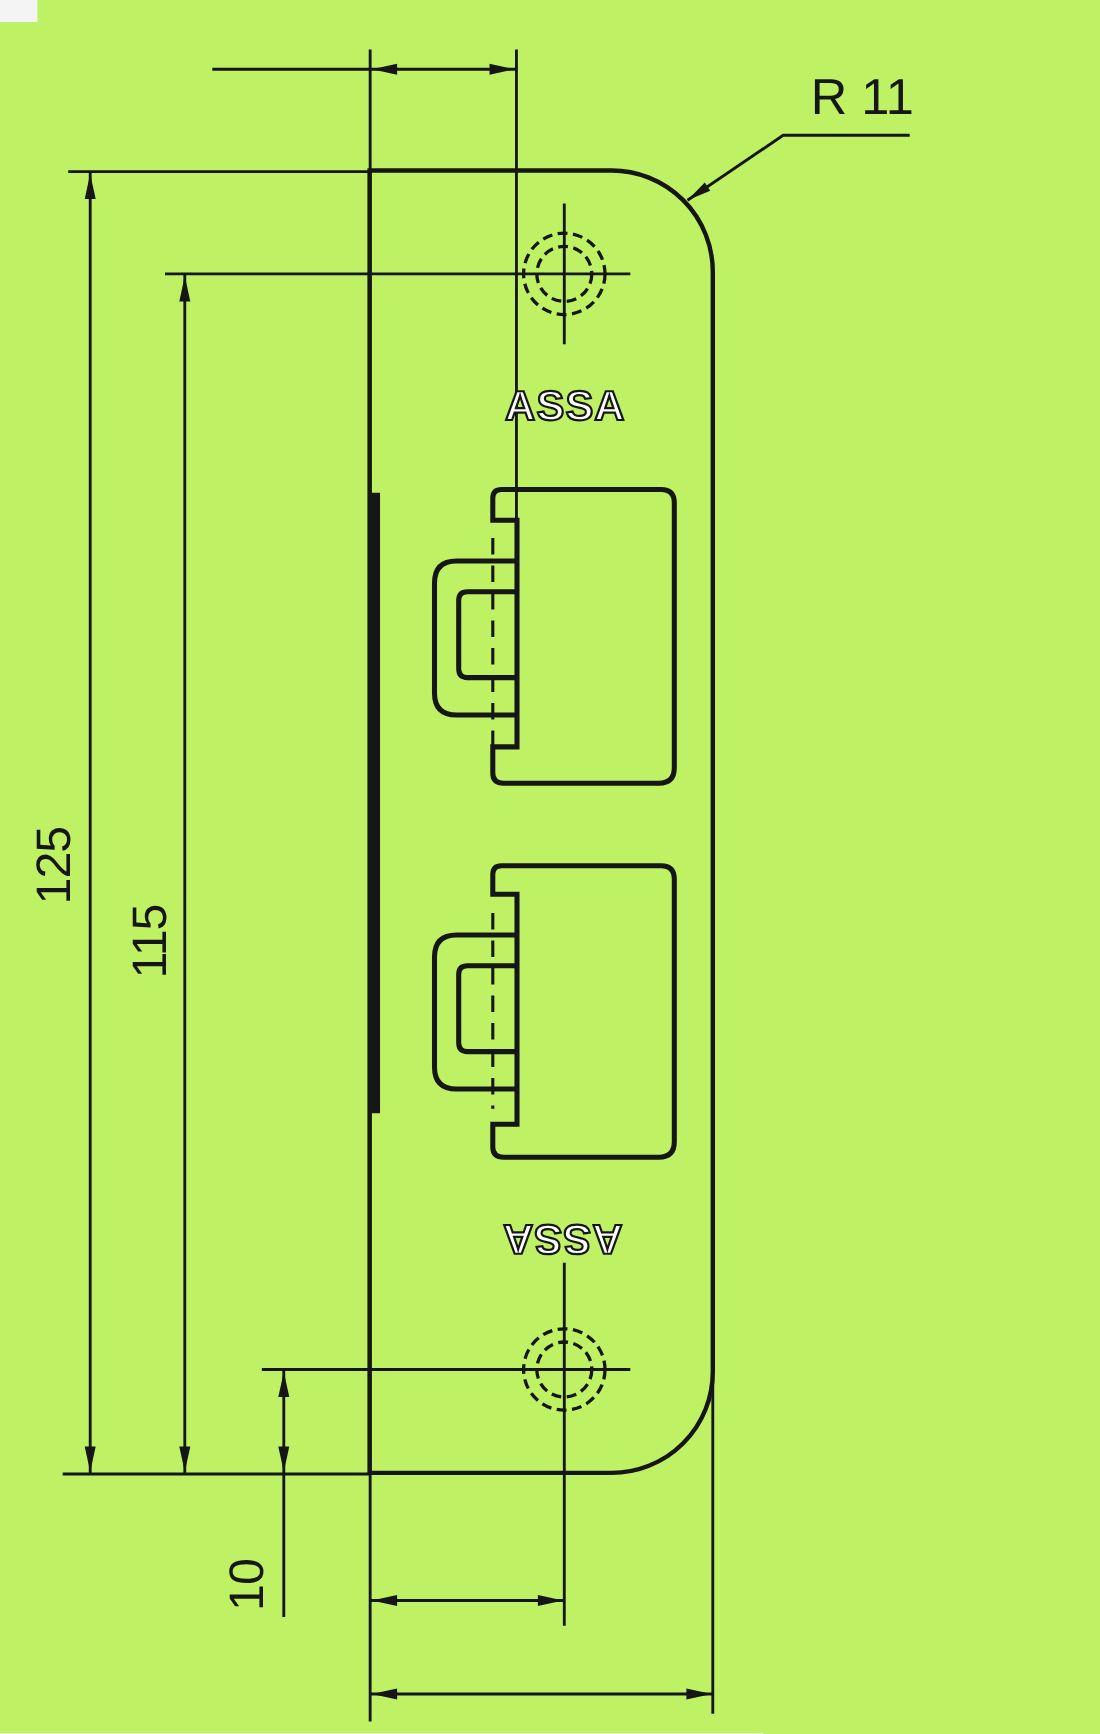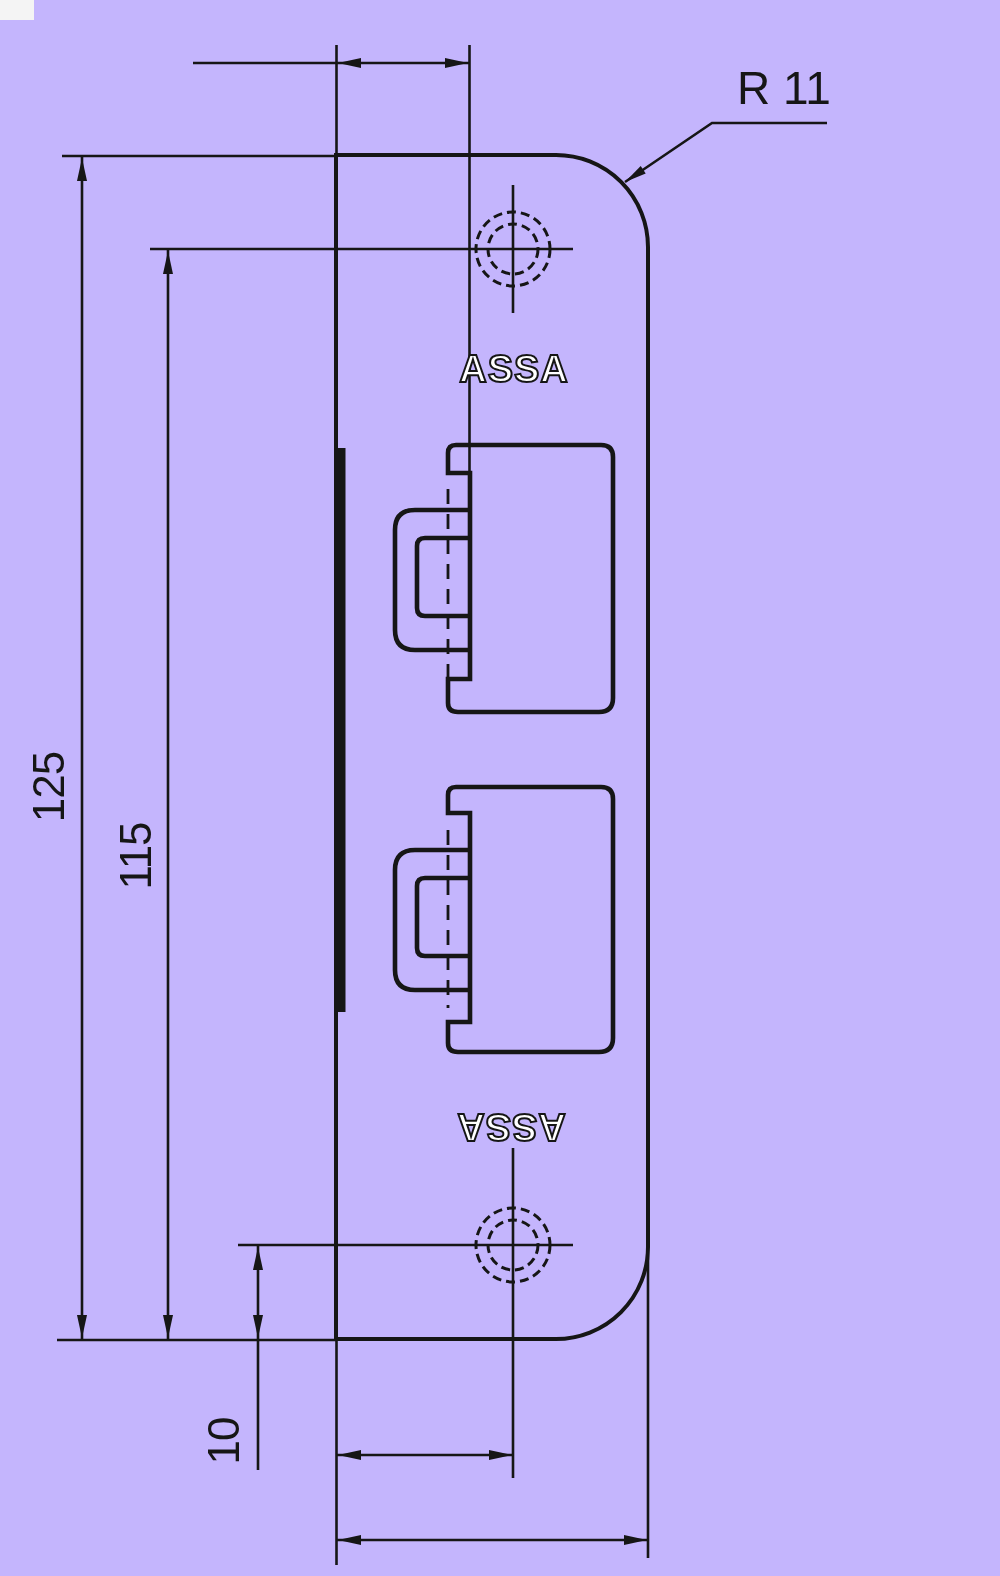--- a/index.html
+++ b/index.html
@@ -4,21 +4,21 @@
 <style>
   html, body {
     margin: 0;
     padding: 0;
     background: #ffffff;
   }
   .stage {
     position: relative;
     width: 1000px;
     height: 1576px;
-    background: #c4b5fd;
+    background: #bef264;
     overflow: hidden;
     font-family: "Liberation Sans", sans-serif;
   }
   .scan-artifact {
     position: absolute;
     left: 0; top: 0;
     width: 34px; height: 20px;
     background: #f4f4f4;
   }
   svg.drawing {

